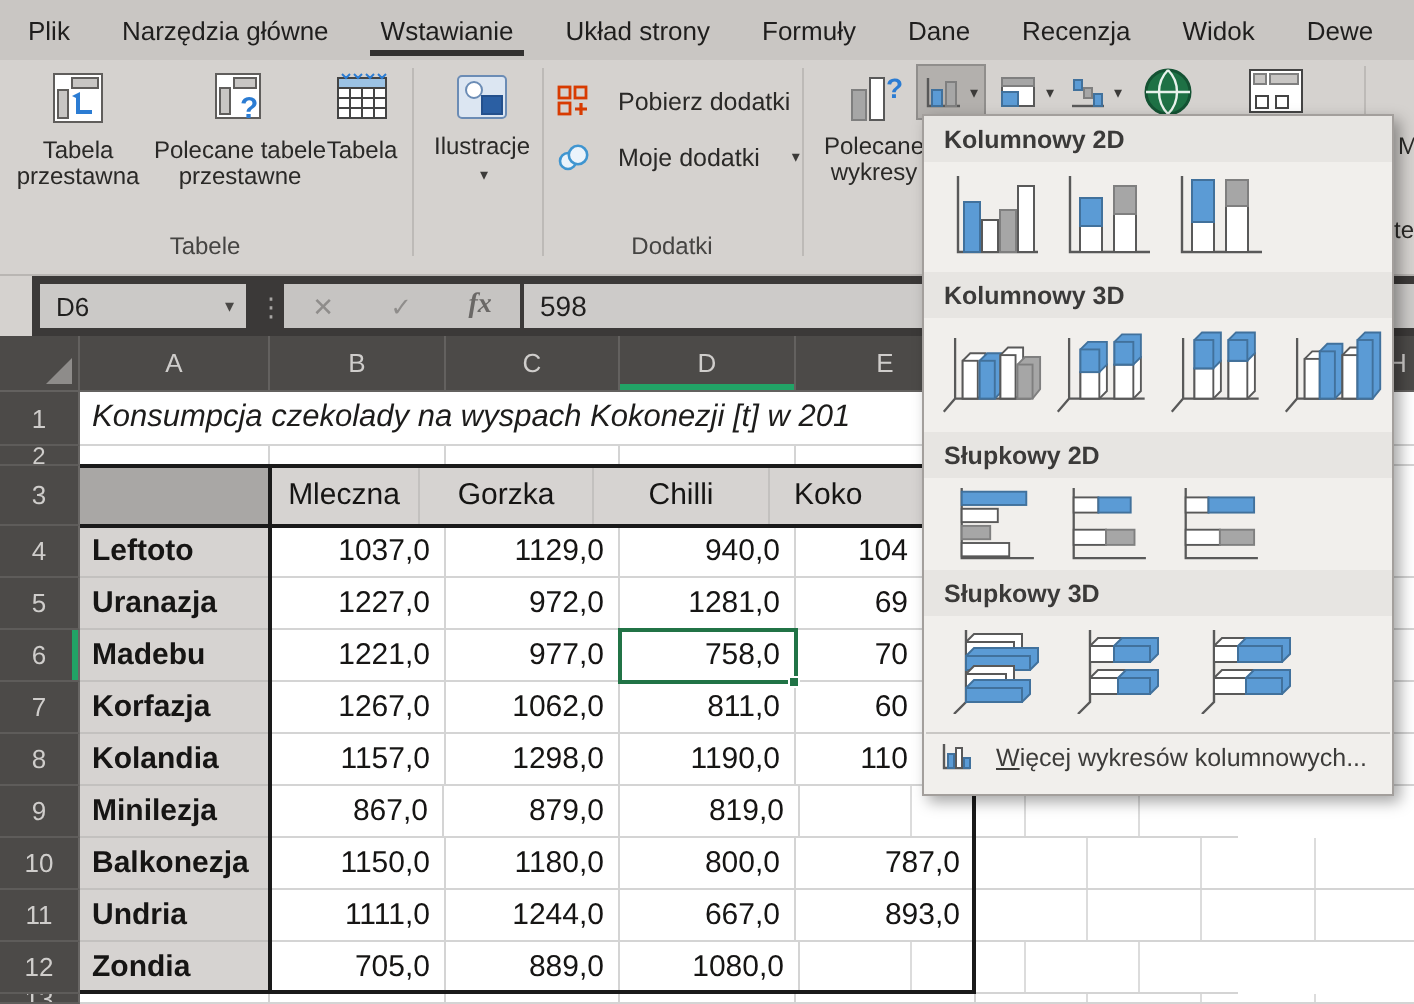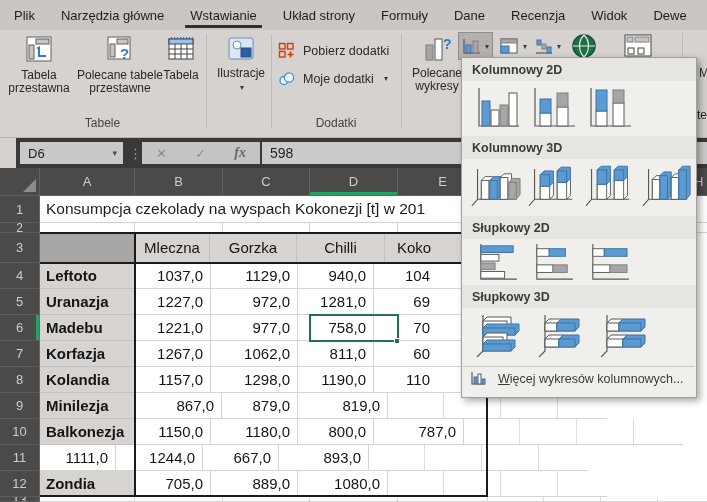--- a/index.html
+++ b/index.html
@@ -12,21 +12,21 @@
   .tab{position:relative;height:30px;display:flex;align-items:center;cursor:default}
   .tab.active{font-weight:normal}
   .tab.active::after{content:"";position:absolute;left:-5px;right:-5px;bottom:2px;height:3px;background:#323130}
 
   
   .ribbon{position:absolute;top:30px;left:0;width:707px;height:108px;background:#d5d2cf;border-bottom:1px solid #b9b6b3}
   .rsep{position:absolute;top:4px;height:94px;width:1px;background:#bdbab7}
   .grplabel{position:absolute;top:86px;font-size:12px;color:#454442;text-align:center}
   .bigbtn{position:absolute;top:3px;text-align:center;font-size:12px;line-height:13px;color:#2a2927;cursor:default}
   .bigbtn .bicon{display:block;margin:2px auto 4px auto}
-  .smallbtn{position:absolute;display:flex;align-items:center;gap:8px;font-size:12.5px;color:#2a2927}
+  .smallbtn{position:absolute;display:flex;align-items:center;gap:14px;font-size:12.5px;color:#2a2927}
   .caret{font-size:8px;color:#3c3b39;margin-left:2px}
   .chartbtn{position:absolute;top:3px;height:26px;display:flex;align-items:center;padding:0 3px;gap:2px}
   .chartbtn.pressed{background:#b3b0ad;outline:1px solid #908e8c}
   .frag{position:absolute;font-size:12px;color:#2a2927}
 
   
   .fstrip{position:absolute;top:138px;left:16px;width:707px;height:30px;background:#3b3938}
   .namebox{position:absolute;left:4px;top:4px;width:103px;height:22px;background:#cbc9c7;color:#201f1e;
     font-size:13px;display:flex;align-items:center;padding:0 6px 0 8px}
   .namebox .nbcaret{margin-left:auto;font-size:9px;color:#4a4846}
@@ -52,33 +52,33 @@
   .rows{position:absolute;top:28px;left:0;width:707px;z-index:1}
   .srow{display:flex;height:26px;background:#fff}
   .h27{height:27px}.h10{height:10px}.h30{height:30px}.h5{height:5px}
   .rh{width:40px;flex:none;background:#4c4a48;color:#cfcdcb;font-size:13px;display:flex;align-items:center;
     justify-content:center;border-bottom:1px solid #5e5c5a;border-right:1px solid #686664;overflow:hidden}
   .rh.selrow{box-shadow:inset -3px 0 0 #21a366}
   .h10 .rh{line-height:10px;font-size:12px}
   .cell{flex:none;border-right:1px solid #d4d4d4;border-bottom:1px solid #d4d4d4;font-size:15px;color:#161514;
     display:flex;align-items:center;overflow:hidden}
   .ca{width:95px;font-weight:bold;padding-left:6px}
-  .cn{width:76px;justify-content:flex-end;padding-right:7px}
+  .cn{width:88px;justify-content:flex-end;padding-right:7px}
   .cc{width:87px;justify-content:flex-end;padding-right:7px}
   .ce{width:90px;justify-content:flex-end;padding-right:7px}
   .ce.partial{padding-right:33px}
   .cfill{width:219px;border-right:none;
     background-image:linear-gradient(#dcdcdc,#dcdcdc),linear-gradient(#dcdcdc,#dcdcdc),linear-gradient(#dcdcdc,#dcdcdc);
     background-size:1px 100%;background-position:55px 0,112px 0,169px 0;background-repeat:no-repeat}
   .hdrrow .cell{background:#d6d3d1;border-right:1px solid #c3c1bf;border-bottom:1px solid #c3c1bf;font-weight:normal}
   .hdrrow .a3{width:95px;background:#a9a7a5}
   .hdrrow .hm{justify-content:center;padding:0}
   .hdrrow .he{justify-content:flex-start;padding-left:12px}
   .namecell{background:#d6d3d1;border-bottom:1px solid #c3c1bf !important}
-  .titlecell{width:667px;border-bottom:1px solid #d4d4d4;font-size:15.5px;color:#1d1c1b;
+  .titlecell{width:667px;border-bottom:1px solid #d4d4d4;font-style:italic;font-size:15.5px;color:#1d1c1b;
     padding-left:6px;display:flex;align-items:center;white-space:nowrap;overflow:hidden}
   
   .ov{position:absolute;background:#1a1a1a;z-index:4}
   .selbox{position:absolute;left:309px;top:146px;width:90px;height:28px;border:2px solid #217346;z-index:5}
   .selhandle{position:absolute;left:394px;top:170px;width:6px;height:6px;background:#217346;border:1px solid #fff;z-index:6}
 
   
   .dd{position:absolute;left:461px;top:57px;width:236px;height:341px;background:#f1efec;
     border:1px solid #a39f9c;box-shadow:3px 3px 7px rgba(0,0,0,.35);z-index:50;overflow:hidden}
   .dd-hdr{height:23px;padding:5px 10px 3px 10px;font-size:12.5px;font-weight:bold;color:#3b3a39;background:#e7e5e2}
@@ -339,20 +339,21 @@
         </div><div class="srow">
           <div class="rh">10</div>
           <div class="cell ca namecell">Balkonezja</div>
           <div class="cell cn">1150,0</div>
           <div class="cell cc">1180,0</div>
           <div class="cell cn">800,0</div>
           <div class="cell ce">787,0</div>
           <div class="cell cfill"></div>
         </div><div class="srow">
           <div class="rh">11</div>
+          <div class="cell ca namecell">Undria</div>
           <div class="cell cn">1111,0</div>
           <div class="cell cc">1244,0</div>
           <div class="cell cn">667,0</div>
           <div class="cell ce">893,0</div>
           <div class="cell cfill"></div>
         </div><div class="srow">
           <div class="rh">12</div>
           <div class="cell ca namecell">Zondia</div>
           <div class="cell cn">705,0</div>
           <div class="cell cc">889,0</div>

